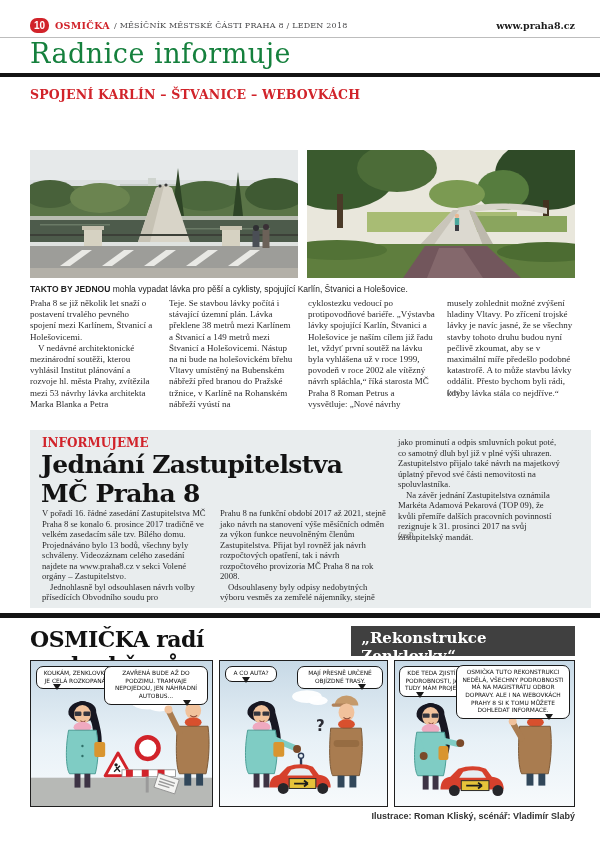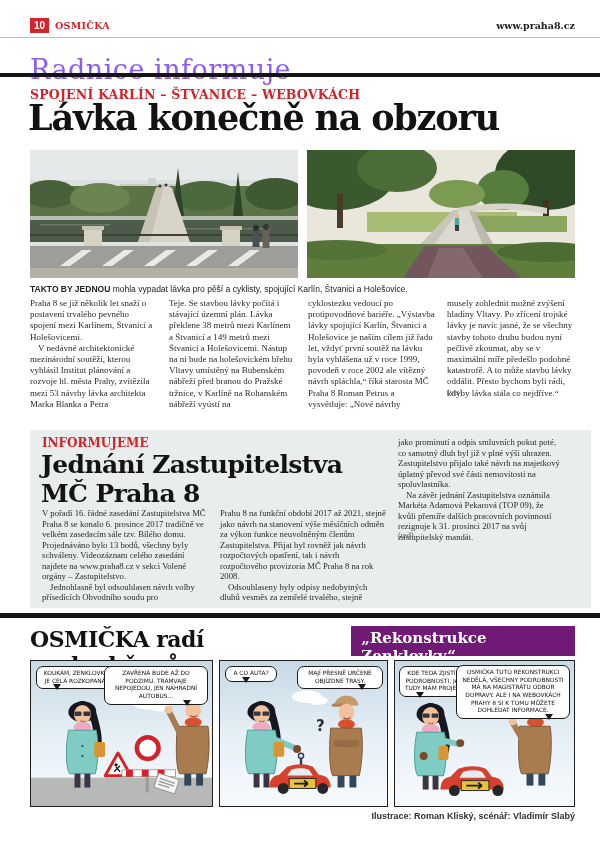--- a/index.html
+++ b/index.html
@@ -3,27 +3,27 @@
 <meta charset="utf-8">
 <style>
   html,body{margin:0;padding:0;background:#ffffff;}
   .page{position:relative;width:600px;height:849px;background:#fff;overflow:hidden;
         font-family:"Liberation Sans",sans-serif;color:#2e2e30;}
 
   
   .masthead{position:absolute;top:16px;left:30px;right:25px;height:18px;
             display:flex;align-items:center;}
   .pagenum{background:#d1232a;color:#fff;font:bold 10px/15px "Liberation Sans",sans-serif;
-           width:19px;height:15px;text-align:center;margin-right:6px;}
+           width:19px;height:15px;text-align:center;margin-right:6px;border-radius:7px;}
   .mag{color:#d1232a;font:bold 9.5px "DejaVu Serif",serif;letter-spacing:.3px;}
   .issue{color:#4a4a4c;font:8px "DejaVu Serif",serif;margin-left:4px;letter-spacing:.2px;}
   .site{margin-left:auto;font:bold 9.5px "DejaVu Serif",serif;color:#1c1c1c;}
   .hairline{position:absolute;top:37px;left:0;right:0;height:1px;background:#bdbdbd;}
-  .section-title{position:absolute;top:55px;left:30px;
-                 font:400 27px/30px "DejaVu Serif",serif;color:#8b5cf6;letter-spacing:.5px;}
+  .section-title{position:absolute;top:39px;left:30px;
+                 font:400 27px/30px "DejaVu Serif",serif;color:#15803d;letter-spacing:.5px;}
   .black-rule{position:absolute;top:73px;left:0;right:0;height:4px;background:#141414;}
 
   
   .kicker{position:absolute;top:87px;left:30px;font:bold 12.5px "DejaVu Serif",serif;
           color:#d1232a;letter-spacing:.2px;}
   .headline{position:absolute;top:99px;left:28px;margin:0;
             font:800 35px/38px "DejaVu Serif",serif;color:#121212;letter-spacing:-1.2px;}
   .photos{position:absolute;top:150px;left:30px;width:545px;height:128px;display:flex;gap:9px;}
   .photo{width:268px;height:128px;overflow:hidden;background:#dfe2e0;}
   .caption{position:absolute;top:284px;left:30px;width:545px;
@@ -45,21 +45,21 @@
   .ib-col p + p{text-indent:8px;}
   .ib-c1{left:12px;top:78px;width:166px;}
   .ib-c2{left:190px;top:78px;width:166px;}
   .ib-c3{left:368px;top:7px;width:165px;}
 
   
   .rule2{position:absolute;top:613px;left:0;right:0;height:5px;background:#141414;}
   .comic-head{position:absolute;top:626px;left:30px;width:545px;height:30px;
               display:flex;justify-content:space-between;}
   .comic-title{font:800 22px/26px "DejaVu Serif",serif;color:#121212;letter-spacing:-.5px;}
-  .badge{background:#701a75;color:#fff;font:bold 15px/18px "DejaVu Serif",serif;
+  .badge{background:#404040;color:#fff;font:bold 15px/18px "DejaVu Serif",serif;
          padding:3px 10px 4px;}
   .strip{position:absolute;top:660px;left:30px;width:545px;height:147px;display:flex;gap:6px;}
   .panel{position:relative;border:1.5px solid #1f1f1f;box-sizing:border-box;overflow:hidden;
          background:linear-gradient(180deg,#c7d9e6 0%,#e8f1f7 55%,#f7fafc 100%);}
   .p1{width:183px;} .p2{width:169px;} .p3{width:181px;}
   .panel svg{position:absolute;inset:0;}
   .bubble{position:absolute;background:#fff;border:1px solid #1a1a1a;border-radius:7px;
           padding:3px 4px;font:400 5.9px/1.3 "DejaVu Sans",sans-serif;color:#111;
           text-align:center;z-index:3;}
   .bubble::after{content:"";position:absolute;bottom:-6px;left:16px;
@@ -70,28 +70,28 @@
           font:bold 9px "Liberation Sans",sans-serif;color:#333;}
 </style>
 </head>
 <body>
 
 <div class="page">
 
   <div class="masthead">
     <span class="pagenum">10</span>
     <span class="mag">OSMIČKA</span>
+    <span class="issue">/ MĚSÍČNÍK MĚSTSKÉ ČÁSTI PRAHA 8 / LEDEN 2018</span>
     <span class="site">www.praha8.cz</span>
   </div>
   <div class="hairline"></div>
   <div class="section-title">Radnice informuje</div>
   <div class="black-rule"></div>
 
   <div class="kicker">SPOJENÍ KARLÍN – ŠTVANICE – WEBOVKÁCH</div>
-  <h1 class="headline">Lávka konečně na obzoru</h1>
 
   <div class="photos">
 
     <svg class="photo" viewBox="0 0 268 128" xmlns="http://www.w3.org/2000/svg">
       <rect x="0" y="0" width="268" height="70" fill="#dcdfe0"></rect>
       <rect x="0" y="0" width="268" height="30" fill="#e6e9ea"></rect>
       <g>
         <rect x="90" y="34" width="60" height="10" fill="#c7cdc9"></rect>
         <rect x="118" y="28" width="8" height="12" fill="#cfd4cf"></rect>
       </g>
@@ -200,21 +200,21 @@
 
   <section class="infobox">
     <div class="label">INFORMUJEME</div>
     <h2>Jednání Zastupitelstva MČ Praha 8</h2>
     <div class="ib-col ib-c1">
       <p>V pořadí 16. řádné zasedání Zastupitelstva MČ Praha 8 se konalo 6. prosince 2017 tradičně ve velkém zasedacím sále tzv. Bílého domu. Projednáváno bylo 13 bodů, všechny byly schváleny. Videozáznam celého zasedání najdete na www.praha8.cz v sekci Volené orgány – Zastupitelstvo.</p>
       <p>Jednohlasně byl odsouhlasen návrh volby přísedících Obvodního soudu pro</p>
     </div>
     <div class="ib-col ib-c2">
       <p>Prahu 8 na funkční období 2017 až 2021, stejně jako návrh na stanovení výše měsíčních odměn za výkon funkce neuvolněným členům Zastupitelstva. Přijat byl rovněž jak návrh rozpočtových opatření, tak i návrh rozpočtového provizoria MČ Praha 8 na rok 2008.</p>
-      <p>Odsouhlaseny byly odpisy nedobytných dluhů vesměs za zemřelé trvalého, stejně</p>
+      <p>Odsouhlaseny byly odpisy nedobytných výboru vesměs za zemřelé nájemníky, stejně</p>
     </div>
     <div class="ib-col ib-c3">
       <p>jako prominutí a odpis smluvních pokut poté, co samotný dluh byl již v plné výši uhrazen. Zastupitelstvo přijalo také návrh na majetkový úplatný převod své části nemovitosti na spoluvlastníka.</p>
       <p>Na závěr jednání Zastupitelstva oznámila Markéta Adamová Pekarová (TOP 09), že kvůli přemíře dalších pracovních povinností rezignuje k 31. prosinci 2017 na svůj zastupitelský mandát.</p>
       <div class="byline">(red)</div>
     </div>
   </section>
 
   <div class="rule2"></div>
   <div class="comic-head">

